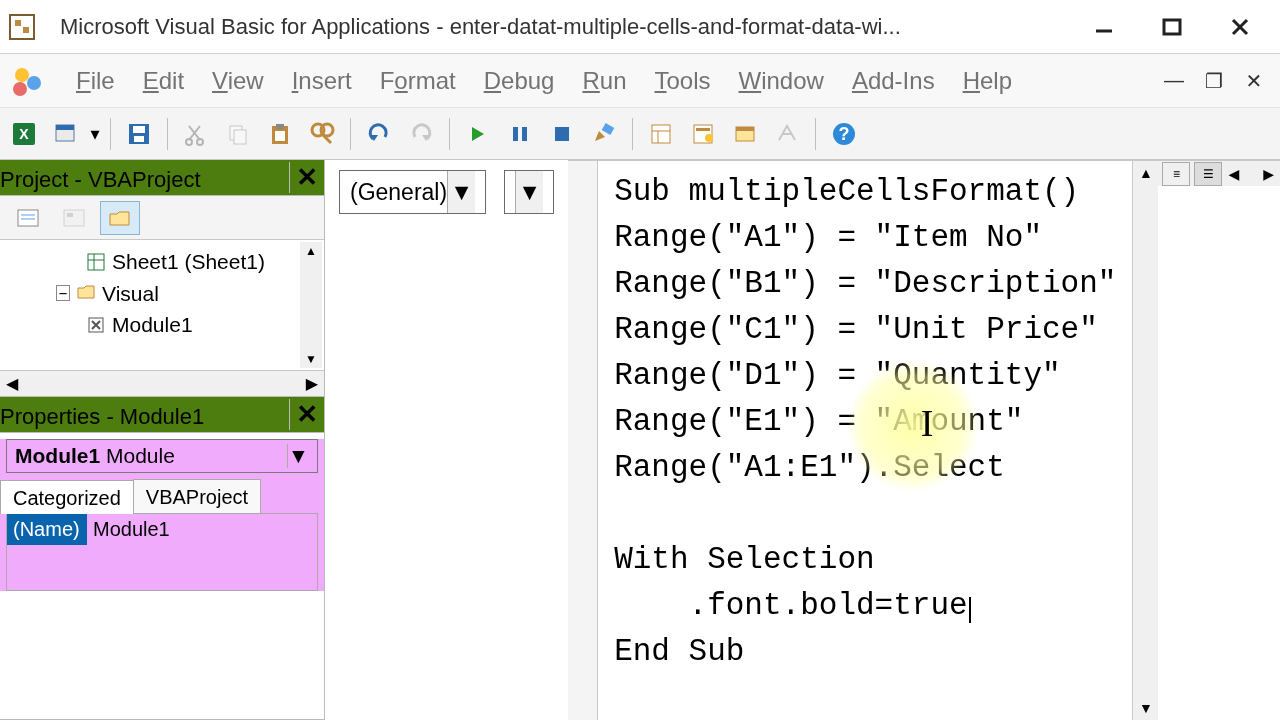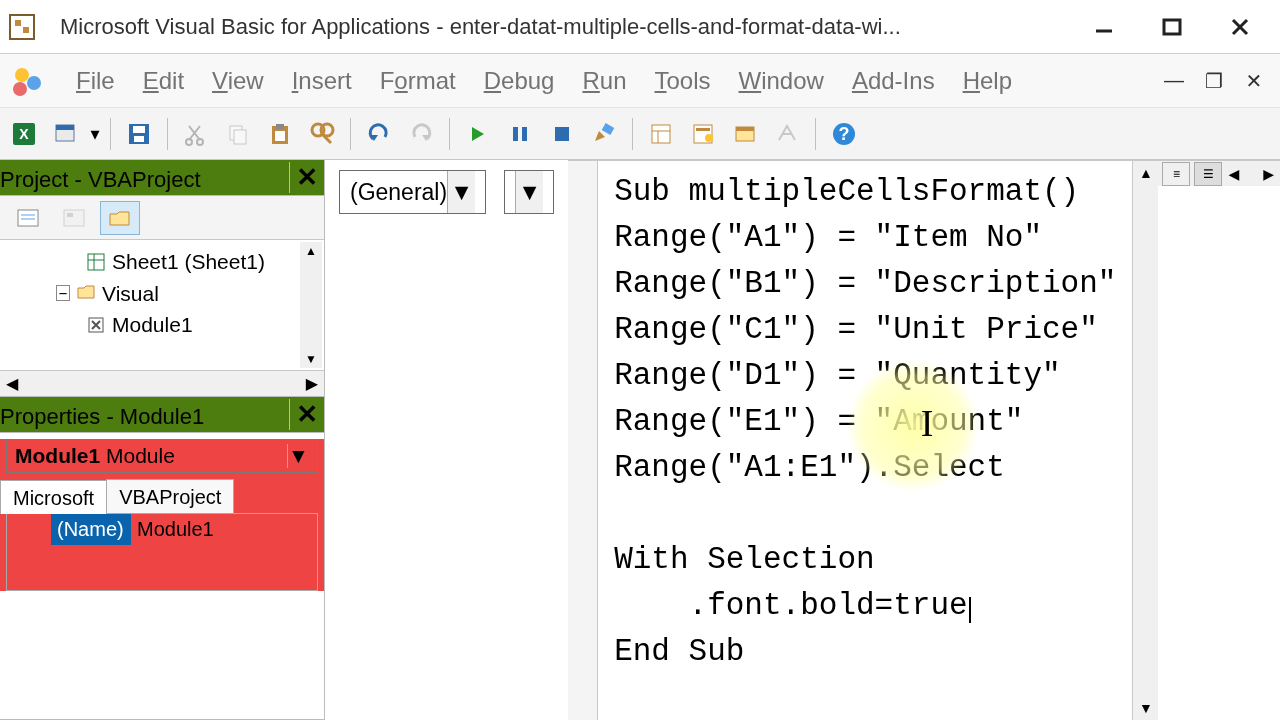--- a/index.html
+++ b/index.html
@@ -151,21 +151,21 @@
   .hscroll {
     height: 26px;
     background:#f0f0f0;
     border-top:1px solid #c8c8c8;
     display:flex;align-items:center;justify-content:space-between;
     padding:0 6px;
     font-size:16px;
   }
 
   .props-body {
-    background:#ef4444;
+    background:#f0abfc;
   }
   .props-combo {
     border:1px solid #7a7a7a;
     margin:6px;
     padding:4px 8px;
     font-size:21px;
     display:flex;align-items:center;
   }
   .props-combo .cbv { flex:1; }
   .props-combo b { font-weight:bold; }
@@ -179,21 +179,20 @@
     border:1px solid #aaa;
     border-bottom:none;
     background:#f8f8f8;
     margin-right:-1px;
   }
   .tab.active { background:#fff; position:relative; top:1px; }
   .propgrid {
     border:1px solid #aaa;
     margin:0 6px 3px;
     height:78px;
-    padding-left:44px;
   }
   .propgrid .prow { display:flex; font-size:20px; }
   .propgrid .pname {
     width:80px; background:#0a64ad; color:#fff; padding:4px 6px;
   }
   .propgrid .pval { flex:1; padding:4px 6px; }
 
   
   .rightcol { flex:1; display:flex; flex-direction:row; position:relative;}
   .combos {
@@ -521,21 +520,21 @@
       <div class="panel-header">
         <div class="ptitle">Properties - Module1</div>
         <div class="pclose">✕</div>
       </div>
       <div class="props-body">
         <div class="props-combo">
           <div class="cbv"><b>Module1</b> <span>Module</span></div>
           <div class="cbt">▼</div>
         </div>
         <div class="tabs">
-          <div class="tab active">Microsoft</div>
+          <div class="tab active">Categorized</div>
           <div class="tab">VBAProject</div>
         </div>
         <div class="propgrid">
           <div class="prow">
             <div class="pname">(Name)</div>
             <div class="pval">Module1</div>
           </div>
         </div>
       </div>
     </div>

